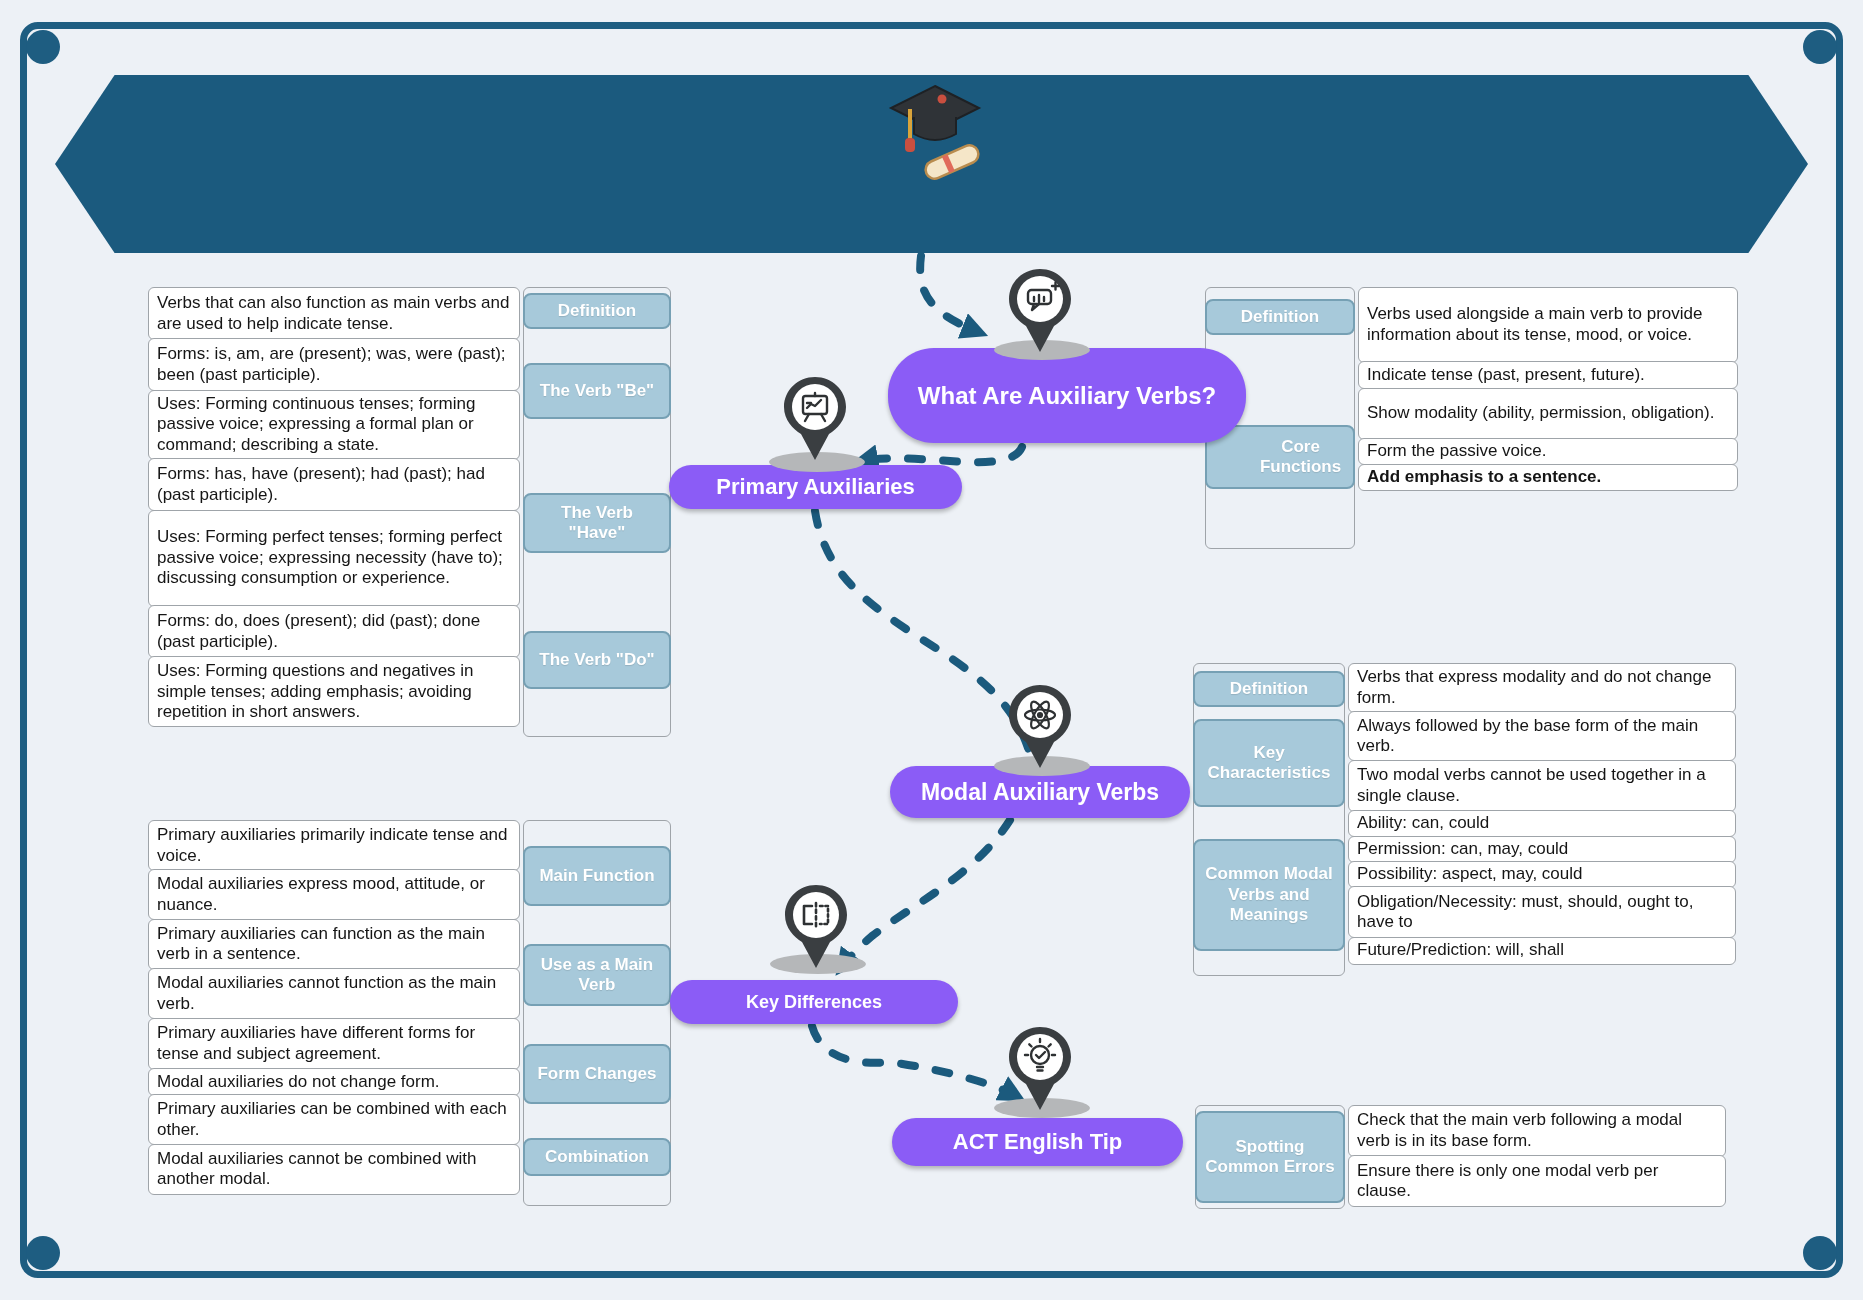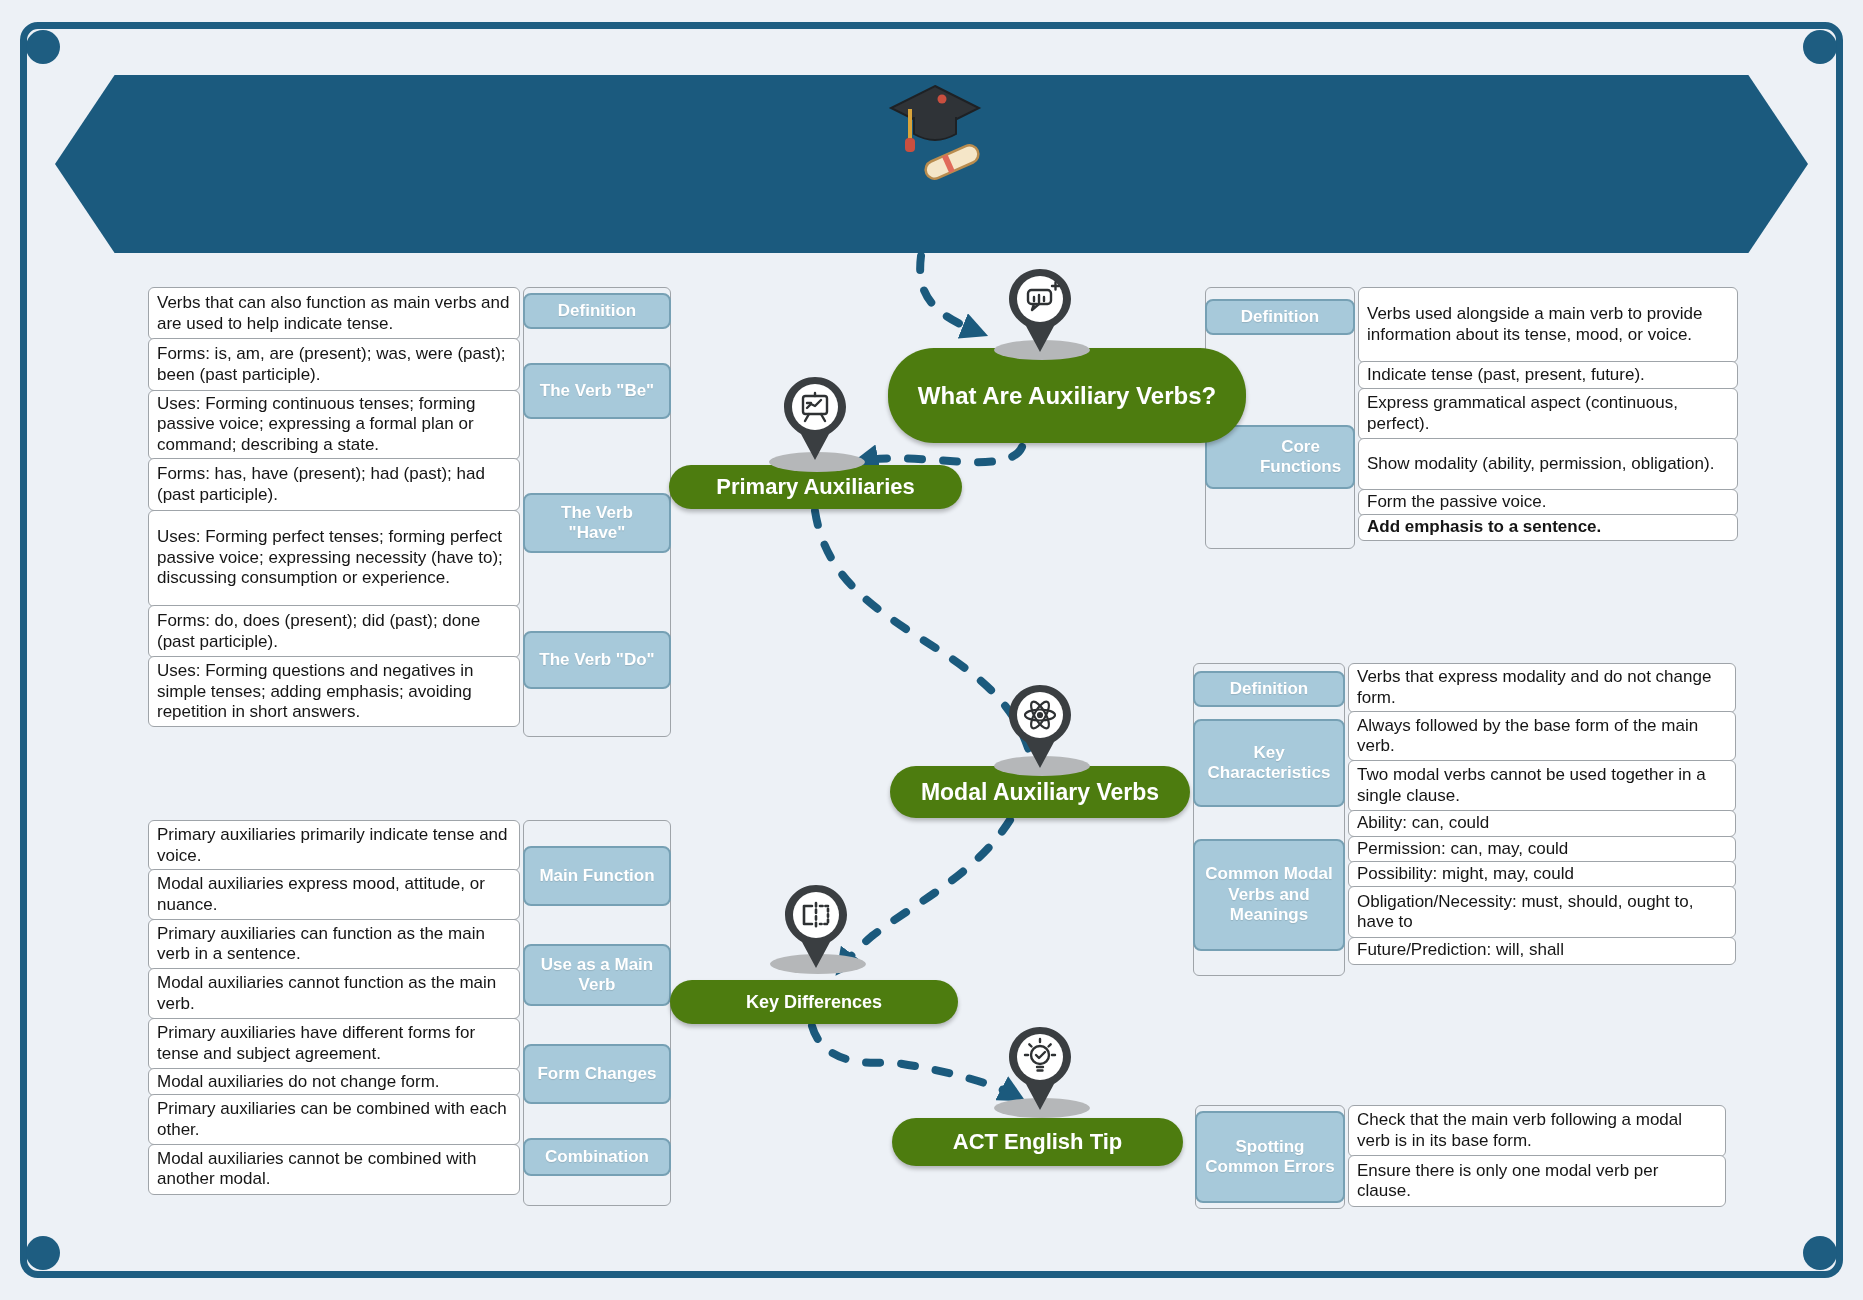--- a/index.html
+++ b/index.html
@@ -44,21 +44,21 @@
   .lblcol{position:relative;flex:none;}
   .lblcol-outline{position:absolute;inset:0;border:1.6px solid #9fa4a9;border-radius:6px;}
   .lbl{
     position:absolute;left:0;right:0;background:#a7c9da;border:2px solid #76a0b4;border-radius:8px;
     color:#ffffff;font-weight:bold;font-size:17px;line-height:1.2;
     display:flex;align-items:center;justify-content:center;text-align:center;
     box-sizing:border-box;padding:2px 6px;text-shadow:0 1px 1px rgba(0,0,0,.12);
   }
 
   .pill{
-    position:absolute;background:#4d7c0f;color:#ffffff;font-weight:bold;
+    position:absolute;background:#8b5cf6;color:#ffffff;font-weight:bold;
     display:flex;align-items:center;justify-content:center;text-align:center;
     box-shadow:0 3px 4px rgba(0,0,0,.25);z-index:5;line-height:1.25;
   }
   .pin{position:absolute;z-index:7;}
   .pin-shadow{position:absolute;width:96px;height:20px;border-radius:50%;background:#b5b7b9;z-index:6;}
 </style>
 </head>
 <body>
 
 <div class="canvas">
@@ -184,40 +184,39 @@
     </div>
   <div class="grp" style="left: 1205px; top: 287px;">
       <div class="lblcol" style="width: 150px; height: 262px;">
         <div class="lblcol-outline"></div>
         <div class="lbl" style="top: 12px; height: 36px;">Definition</div>
         <div class="lbl" style="top: 138px; height: 64px; padding-left: 47px;">Core Functions</div>
       </div>
       <div class="txtcol" style="width: 380px;">
         <div class="cell" style="height: 76px;">Verbs used alongside a main verb to provide information about its tense, mood, or voice.</div>
         <div class="cell" style="height: 28px;">Indicate tense (past, present, future).</div>
-        <div class="cell" style="height: 52px;">Express grammatical aspect (continuous, perfect).</div>
         <div class="cell" style="height: 52px;">Show modality (ability, permission, obligation).</div>
         <div class="cell" style="height: 27px;">Form the passive voice.</div>
         <div class="cell" style="height: 27px; font-weight: bold;">Add emphasis to a sentence.</div>
       </div>
     </div>
   <div class="grp" style="left: 1193px; top: 663px;">
       <div class="lblcol" style="width: 152px; height: 313px;">
         <div class="lblcol-outline"></div>
         <div class="lbl" style="top: 8px; height: 36px;">Definition</div>
         <div class="lbl" style="top: 56px; height: 88px;">Key Characteristics</div>
         <div class="lbl" style="top: 176px; height: 112px;">Common Modal Verbs and Meanings</div>
       </div>
       <div class="txtcol" style="width: 388px;">
         <div class="cell" style="height: 50px;">Verbs that express modality and do not change form.</div>
         <div class="cell" style="height: 50px;">Always followed by the base form of the main verb.</div>
         <div class="cell" style="height: 52px;">Two modal verbs cannot be used together in a single clause.</div>
         <div class="cell" style="height: 27px;">Ability: can, could</div>
         <div class="cell" style="height: 27px;">Permission: can, may, could</div>
-        <div class="cell" style="height: 27px;">Possibility: might, may, could</div>
+        <div class="cell" style="height: 27px;">Possibility: aspect, may, could</div>
         <div class="cell" style="height: 52px;">Obligation/Necessity: must, should, ought to, have to</div>
         <div class="cell" style="height: 28px;">Future/Prediction: will, shall</div>
       </div>
     </div>
   <div class="grp" style="left: 148px; top: 820px;">
       <div class="txtcol" style="width: 372px;">
         <div class="cell" style="height: 51px;">Primary auxiliaries primarily indicate tense and voice.</div>
         <div class="cell" style="height: 51px;">Modal auxiliaries express mood, attitude, or nuance.</div>
         <div class="cell" style="height: 51px;">Primary auxiliaries can function as the main verb in a sentence.</div>
         <div class="cell" style="height: 51px;">Modal auxiliaries cannot function as the main verb.</div>

